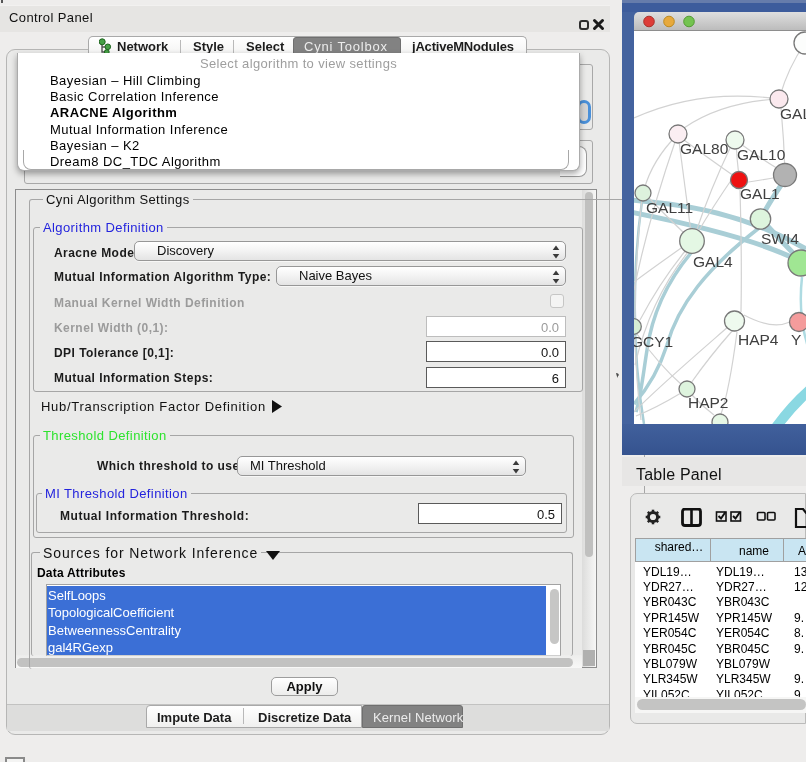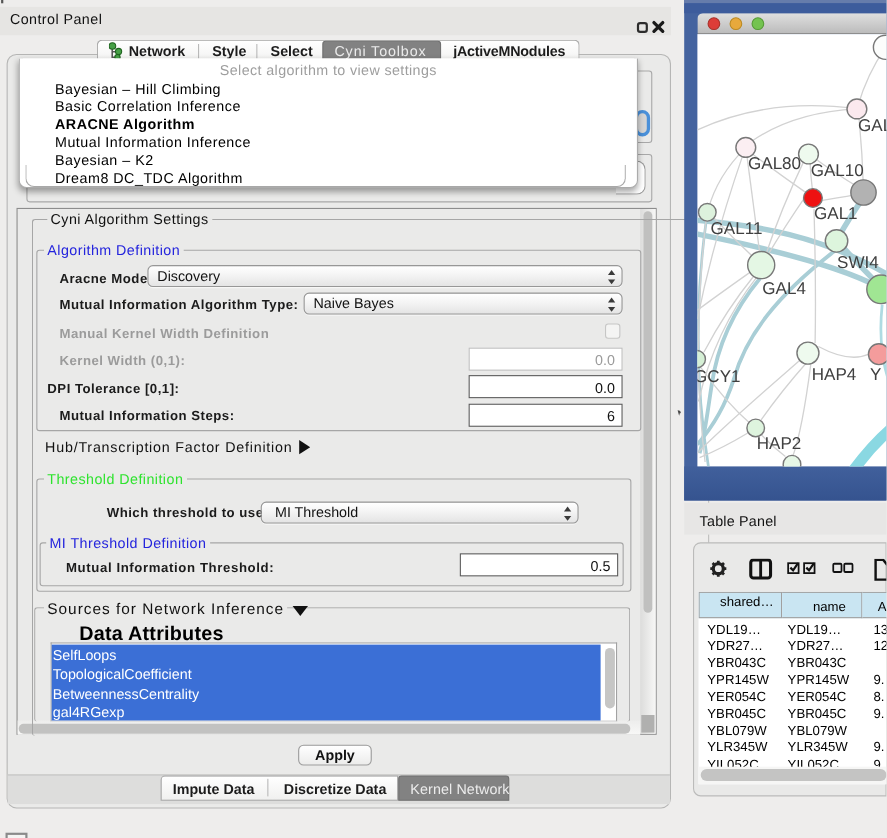--- a/index.html
+++ b/index.html
@@ -5,21 +5,21 @@
 * { margin:0; padding:0; box-sizing:border-box; }
 html,body { width:806px; height:762px; overflow:hidden; }
 body { font-family:"Liberation Sans", sans-serif; background:#eeedec; position:relative; }
 .abs { position:absolute; }
 .grp { position:absolute; border:1px solid #a6a6a6; border-radius:3px; }
 .grp > .t { position:absolute; top:-8px; font-size:13px; letter-spacing:0.4px; background:#eaeae9; padding:0 3px; white-space:nowrap; }
 .lbl { position:absolute; font-size:12px; font-weight:bold; letter-spacing:0.45px; color:#1b1b1b; white-space:nowrap;margin-left:12px; }
 .lbl.dis { color:#9b9b9b; }
 .combo { position:absolute; height:20px; border:1px solid #979797; border-radius:5px;
   background:linear-gradient(#ffffff,#f4f4f4 45%,#e4e4e4); box-shadow:0 1px 0 rgba(255,255,255,.6);
-  font-size:13px; color:#111; line-height:18px; padding-left:8px; }
+  font-size:13px; color:#111; line-height:18px; padding-left:22px; }
 .combo .ar { position:absolute; right:5px; top:3px; width:8px; height:14px; }
 .fld { position:absolute; height:21px; background:#fff; border:1px solid #5a5a5a;
   font-size:13px; color:#111; text-align:right; padding:3px 6px 0 0; }
 .fld.dis { border-color:#bdbdbd; color:#9b9b9b; }
 .ttab { position:absolute; font-size:13px; font-weight:bold; color:#1c1c1c; white-space:nowrap; }
 svg text { font-family:"Liberation Sans", sans-serif; }
 </style>
 </head>
 <body>
 
@@ -95,21 +95,21 @@
 <div class="combo" style="left:276px;top:266px;width:290px;">Naive Bayes
   <svg class="ar" viewBox="0 0 8 14">
       <path d="M4 0.5 L7.3 5 L0.7 5 Z" fill="#3a3a3a"></path>
       <path d="M4 13.5 L7.3 9 L0.7 9 Z" fill="#3a3a3a"></path>
     </svg>
 </div>
 <div class="lbl dis" style="left:42px;top:296px;">Manual Kernel Width Definition</div>
 <div class="abs" style="left:550px;top:294px;width:14px;height:14px;background:#f4f4f3;border:1px solid #c6c6c5;border-radius:3px;"></div>
 <div class="lbl dis" style="left:42px;top:321px;">Kernel Width (0,1):</div>
 <div class="fld dis" style="left:426px;top:316px;width:140px;">0.0</div>
-<div class="lbl" style="left:31px;top:346px;">DPI Tolerance [0,1]:</div>
+<div class="lbl" style="left:42px;top:346px;">DPI Tolerance [0,1]:</div>
 <div class="fld" style="left:426px;top:341px;width:140px;">0.0</div>
 <div class="lbl" style="left:42px;top:371px;">Mutual Information Steps:</div>
 <div class="fld" style="left:426px;top:367px;width:140px;">6</div>
 
 <div class="abs" style="left:41px;top:399px;font-size:13px;letter-spacing:0.7px;color:#111;">Hub/Transcription Factor Definition</div>
 <svg class="abs" style="left:270px;top:399px" width="13" height="15" viewBox="0 0 13 15">
     <path d="M2 1 L12 7.5 L2 14 Z" fill="#111"></path>
   </svg>
 
 <div class="grp" style="left:33px;top:435px;width:541px;height:103px;">
@@ -125,21 +125,21 @@
 <div class="grp" style="left:36px;top:493px;width:531px;height:40px;">
   <div class="t" style="left:5px;color:#2424dd;">MI Threshold Definition</div>
 </div>
 <div class="lbl" style="left:48px;top:509px;letter-spacing:0.55px;">Mutual Information Threshold:</div>
 <div class="fld" style="left:418px;top:503px;width:144px;">0.5</div>
 
 <div class="grp" style="left:31px;top:552px;width:542px;height:104px;border-bottom:none;">
   <div class="t" style="left:8px;color:#111;font-size:14px;letter-spacing:0.9px;">Sources for Network Inference</div>
 </div>
 <div class="abs" style="left:266px;top:551px;width:0;height:0;border-left:7px solid transparent;border-right:7px solid transparent;border-top:9px solid #111;"></div>
-<div class="abs" style="left:37px;top:565.5px;font-size:18px;font-weight:bold;letter-spacing:0.2px;color:#000;margin-left:35px;">Data Attributes</div>
+<div class="abs" style="left:37px;top:565.5px;font-size:12px;font-weight:bold;letter-spacing:0.2px;color:#000;">Data Attributes</div>
 
 <div class="abs" style="left:46px;top:584px;width:515px;height:72px;background:#fff;border:1px solid #a2a2a2;border-bottom-color:#cfcfcf;"></div>
 <div class="abs" style="left:47px;top:586px;width:499px;height:69px;background:#3b6fd6;"></div>
 <div class="abs" style="left:48px;top:587px;font-size:13px;color:#fff;line-height:17.3px;">SelfLoops<br>TopologicalCoefficient<br>BetweennessCentrality<br>gal4RGexp</div>
 <div class="abs" style="left:550px;top:589px;width:9px;height:55px;background:#c6c6c5;border-radius:5px;"></div>
 
 <div class="abs" style="left:271px;top:677px;width:67px;height:19px;background:linear-gradient(#ffffff,#ececeb);border:1px solid #9d9d9d;border-radius:5px;text-align:center;font-size:13px;font-weight:bold;color:#111;padding-top:1px;">Apply</div>
 
 <div class="abs" style="left:7px;top:704px;width:602px;height:27px;background:#dddddc;border-top:1px solid #c2c2c1;"></div>
 <div class="abs" style="left:146px;top:705px;width:216px;height:23px;background:linear-gradient(#ffffff,#f0f0ef);border:1px solid #a9a9a9;border-radius:4px 0 0 0;"></div>
@@ -235,21 +235,21 @@
     <text x="761" y="244">SWI4</text>
     <text x="693" y="267">GAL4</text>
     <text x="631" y="347">GCY1</text>
     <text x="738" y="345">HAP4</text>
     <text x="791" y="345">Y</text>
     <text x="688" y="408">HAP2</text>
   </g>
 </svg>
 
 <div class="abs" style="left:622px;top:457px;width:184px;height:29px;background:#e7e6e5;">
-  <div class="abs" style="left:14px;top:9px;font-size:13px;letter-spacing:0.2px;color:#111;">Table Panel</div>
+  <div class="abs" style="left:14px;top:9px;font-size:16px;letter-spacing:0.2px;color:#111;">Table Panel</div>
 </div>
 
 <div class="abs" style="left:630px;top:493px;width:176px;height:231px;background:#e9e9e8;border:1px solid #bbbbba;border-radius:7px 0 0 7px;"></div>
 
 <svg class="abs" style="left:645px;top:508px" width="161" height="20" viewBox="0 0 161 20">
   <g transform="translate(8,9)">
     <circle r="4.6" fill="none" stroke="#222" stroke-width="3"></circle>
     <g stroke="#222" stroke-width="2.5">
       <line x1="0" y1="-7.3" x2="0" y2="-4"></line>
         <line x1="0" y1="7.3" x2="0" y2="4"></line>

